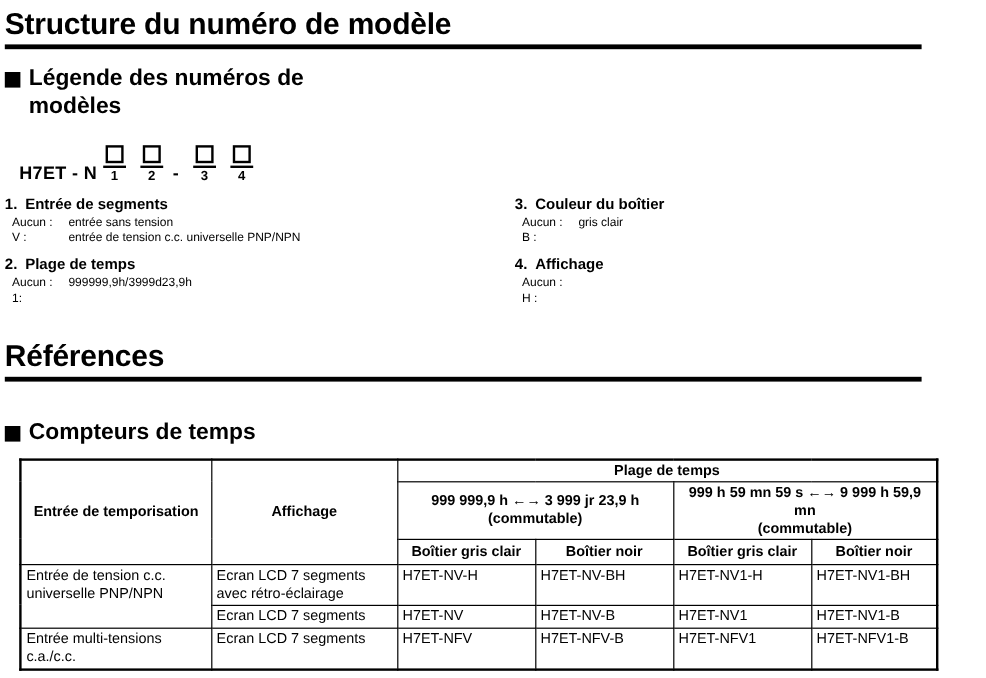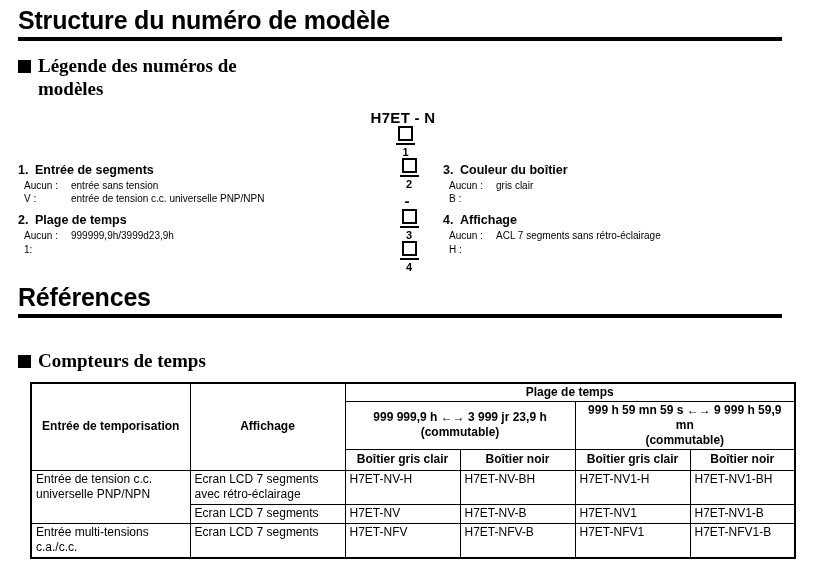--- a/index.html
+++ b/index.html
@@ -5,44 +5,44 @@
   * { box-sizing: border-box; }
   html, body { margin: 0; padding: 0; }
   body {
     width: 822px; height: 565px;
     background: #ffffff; color: #000000;
     font-family: "Liberation Sans", "DejaVu Sans", sans-serif;
     -webkit-font-smoothing: antialiased;
   }
   .page {
     width: 804px; height: 565px;
-    padding: 5px 28px 0 18px;
+    padding: 5px 28px 0 4px;
     overflow: hidden;
     position: relative;
   }
 
   
   .main-title {
     font-size: 25px; font-weight: bold; letter-spacing: -0.2px;
     margin: 0; line-height: 1.2;
   }
   .title-rule {
     width: 764px; height: 4px; background: #000; margin-top: 2px;
   }
 
   
   .section-heading { display: flex; align-items: flex-start; }
   .legend-heading-row { margin-top: 14px; }
   .compteurs-heading-row { margin-top: 32px; }
   .bullet-icon { width: 13px; height: 13px; background: #000; flex: none; margin: 5px 7px 0 0; }
-  .section-heading-text { font-size: 19px; font-weight: bold; line-height: 1.2; font-family: Liberation Serif, serif; }
+  .section-heading-text { font-size: 19px; font-weight: bold; line-height: 1.2; }
   .constrained { max-width: 252px; }
 
   
-  .model-line { display: flex; align-items: center; margin: 6px 0 0 12px; height: 46px; flex-direction: column; }
+  .model-line { display: flex; align-items: flex-end; margin: 6px 0 0 12px; height: 46px; }
   .model-prefix { font-size: 15px; font-weight: bold; letter-spacing: 0.3px; margin-top: 2px; }
   .digit-group { display: flex; flex-direction: column; align-items: center; width: 19px; margin-left: 12px; }
   .digit-group.first { margin-left: 5px; }
   .digit-box { width: 15px; height: 15px; border: 2px solid #000; background: #fff; }
   .digit-underline { width: 19px; height: 2px; background: #000; margin-top: 2px; }
   .digit-label { font-size: 11px; font-weight: bold; margin-top: 2px; line-height: 1; }
   .model-sep { font-size: 15px; font-weight: bold; margin: 2px 0 0 8px; }
 
   
   .legend-grid { display: grid; grid-template-columns: 425px auto; margin-top: 9px; }
@@ -162,21 +162,20 @@
         </div>
       </div>
 
       <div class="legend-item">
         <div class="legend-item-head">
           <span class="legend-item-num">4.</span>
           <span>Affichage</span>
         </div>
         <div class="option">
           <span>Aucun :</span>
-          <span>ACL 7 segments sans rétro-éclairage</span>
         </div>
         <div class="option">
           <span>H :</span>
         </div>
       </div>
 
     </div>
   </div>
 
   <h1 class="refs-title">Références</h1>

